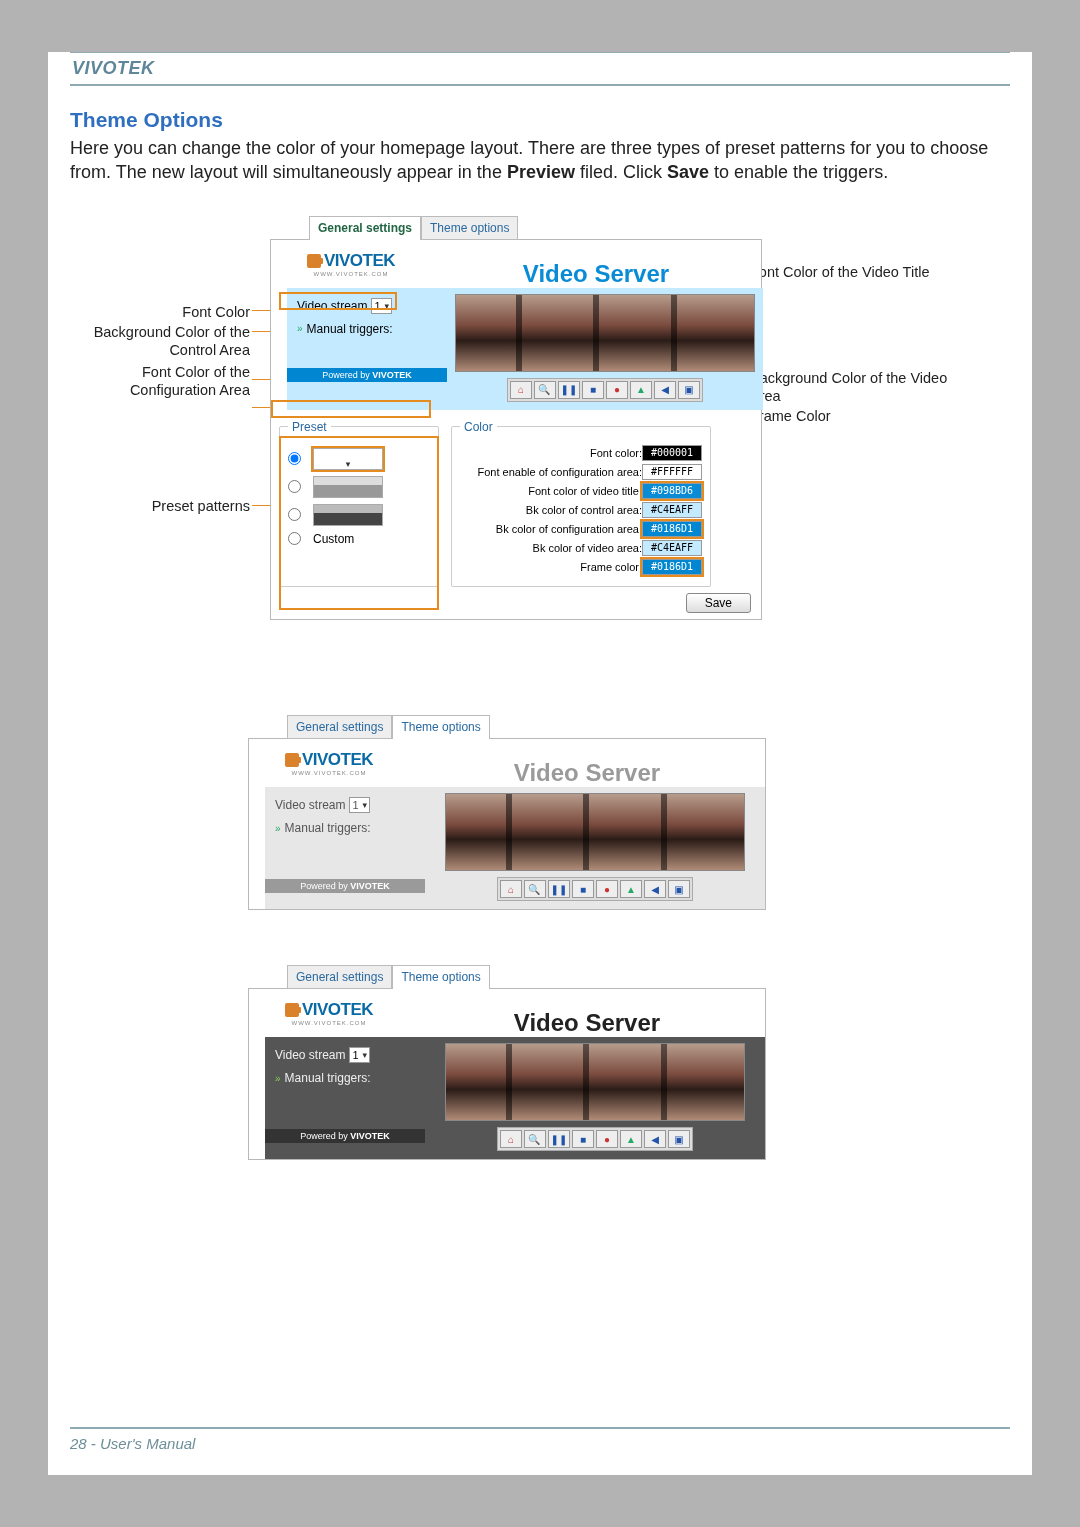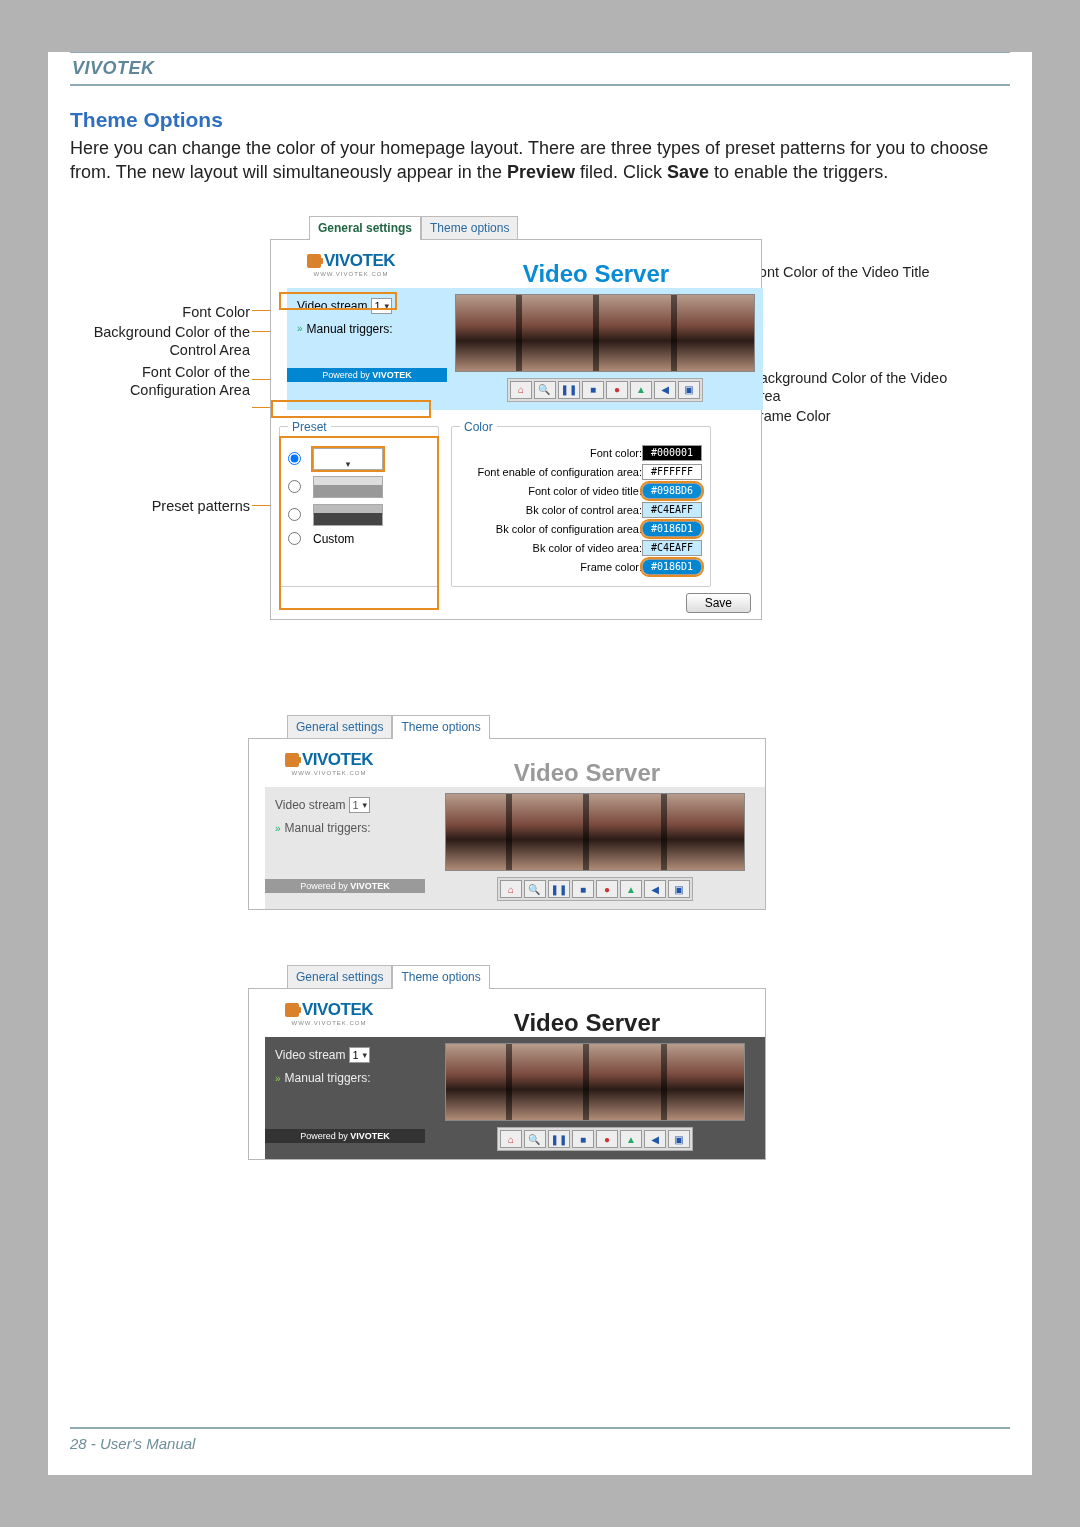--- a/index.html
+++ b/index.html
@@ -89,21 +89,21 @@
   fieldset{border:1px solid #ccc;border-radius:2px;font-size:12px;}
   fieldset legend{color:#2a6aa0;font-size:12px;padding:0 4px;}
   .themes-fs{width:160px;padding:8px;}
   .theme-opt{display:flex;align-items:center;gap:12px;margin:6px 0;}
   .thumb{width:70px;height:22px;display:flex;flex-direction:column;border:1px solid #aaa;}
   .thumb .t{height:40%;} .thumb .b{height:60%;}
   .thumb.sel{outline:2px solid #e58b1f;}
   .color-fs{width:260px;padding:8px;}
   .crow{display:flex;justify-content:flex-end;align-items:center;font-size:11px;margin:3px 0;}
   .swatch{width:60px;height:16px;border:1px solid #999;display:flex;align-items:center;justify-content:center;font-size:10px;font-family:monospace;}
-  .swatch.ro{outline:2px solid #e58b1f;border-radius:7px;}
+  .swatch.ro{outline:2px solid #e58b1f;}
   .btnbar{display:flex;justify-content:flex-end;padding:6px 10px;}
   .btn{font-size:12px;border:1px solid #888;background:linear-gradient(#fff,#ddd);padding:2px 18px;border-radius:3px;}
 
   
   .standalone { position:absolute; left: 200px; }
   .footer-band {
     position: absolute; left: 22px; right: 22px; bottom: 22px;
     border-top: 2px solid #8faab3; padding-top: 6px;
   }
   .footer-band span { font-style: italic; color: #6e8e99; font-size: 15px; }

